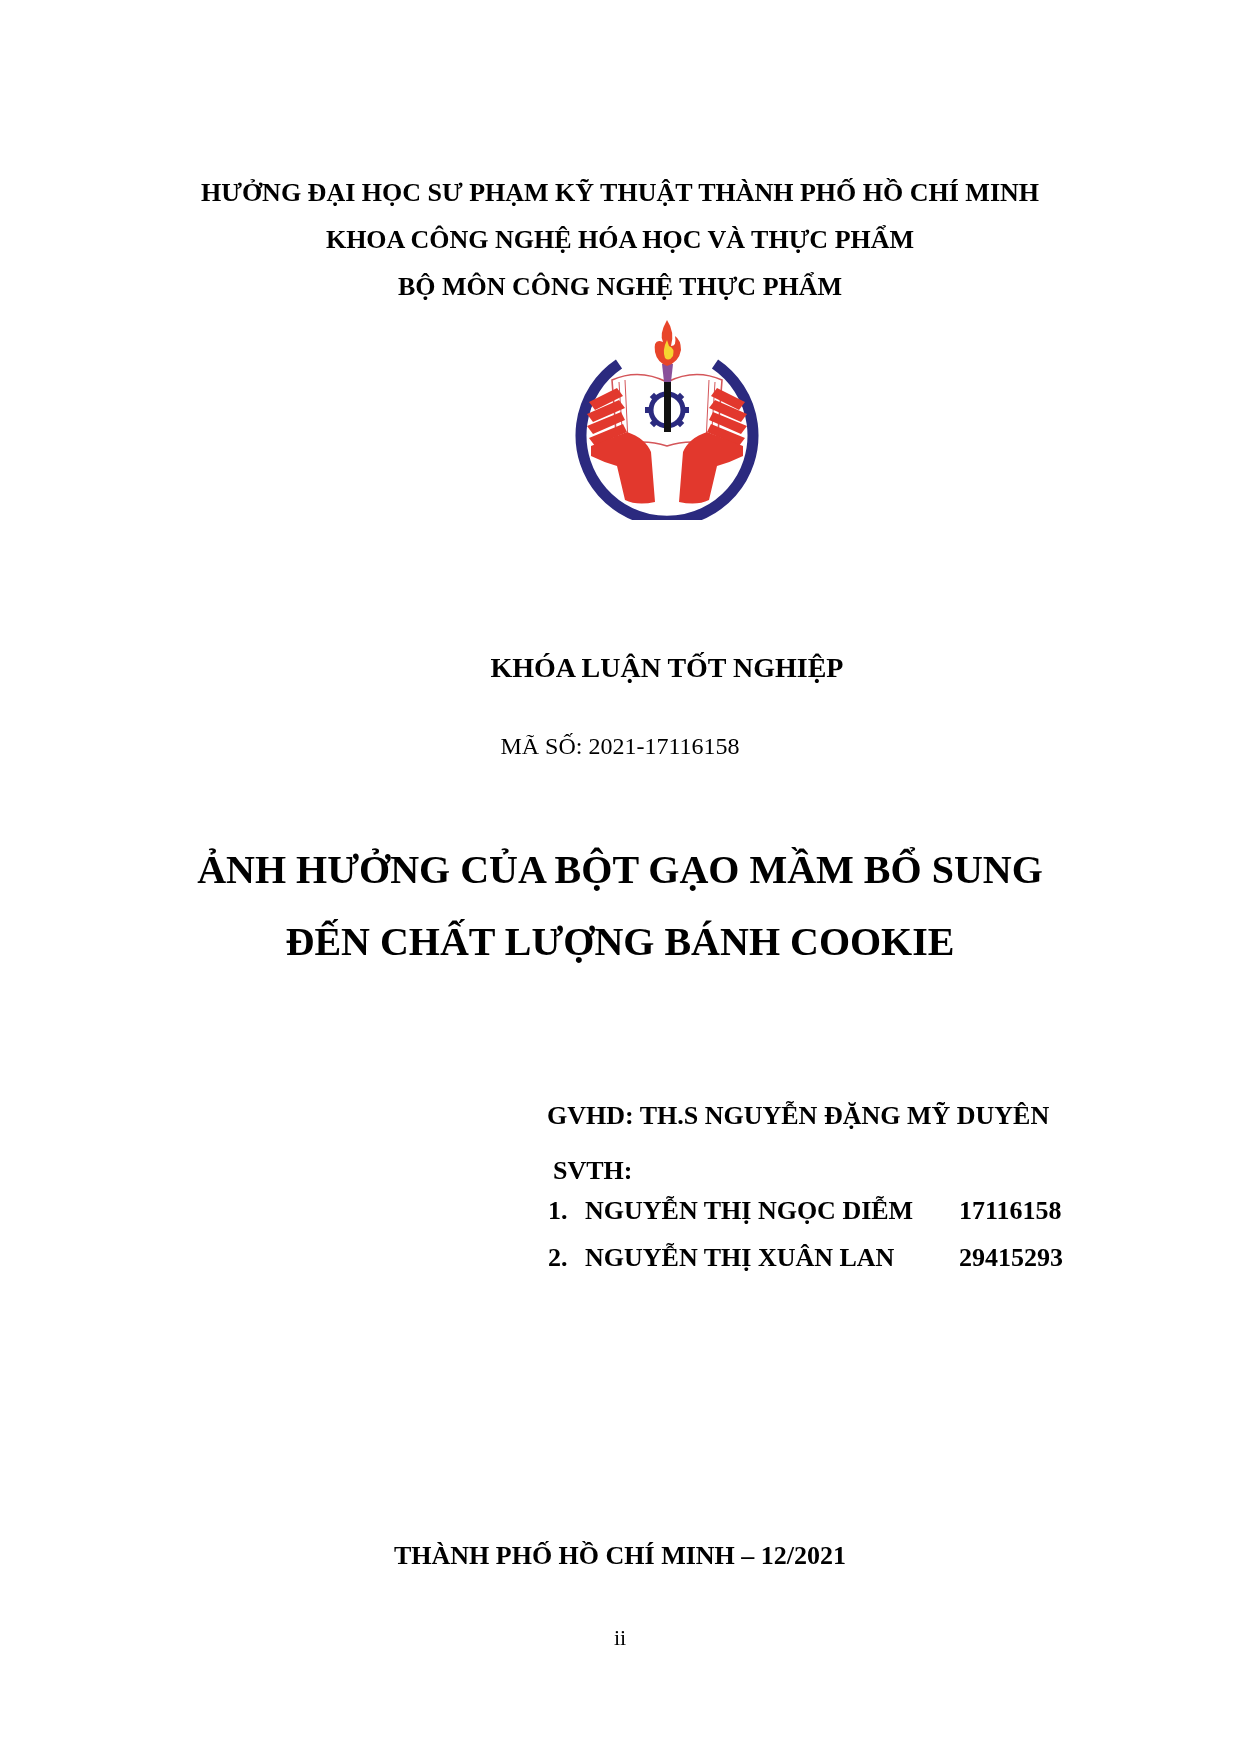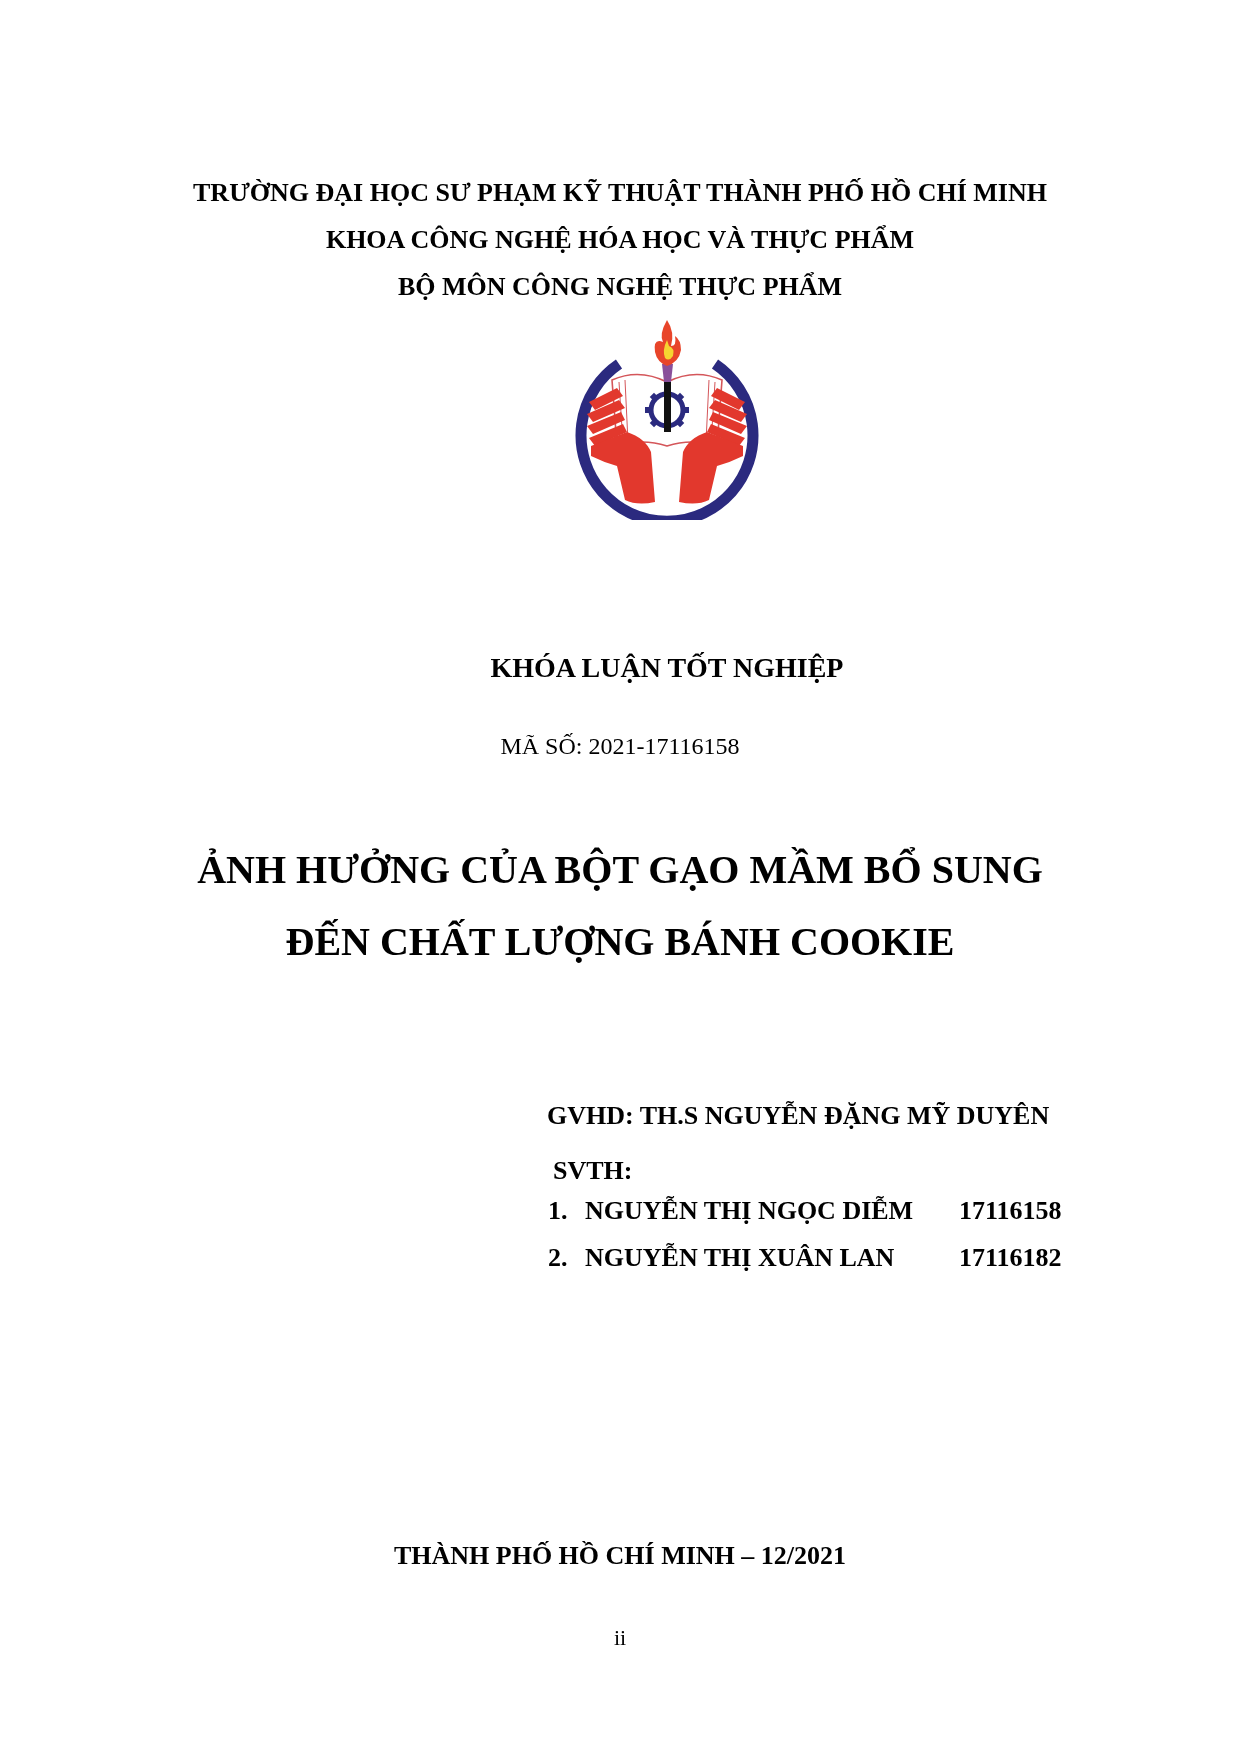--- a/index.html
+++ b/index.html
@@ -12,21 +12,21 @@
   .kl { font-size: 28px; font-weight: bold; line-height: 32px; }
   .ms { font-size: 24px; font-weight: normal; line-height: 28px; margin-top: 26px; }
   .title { font-size: 40px; font-weight: bold; line-height: 46px; margin-top: 48px; }
   .auth { font-size: 26px; font-weight: bold; line-height: 30px; }
   .footer { font-size: 26px; font-weight: bold; line-height: 30px; }
   .pageno { font-size: 22px; line-height: 26px; }
 </style>
 </head>
 <body>
 
-<div class="abs center hdr" style="top:178px;">TRƯỜNG ĐẠI HỌC SƯ PHẠM KỸ THUẬT THÀNH PHỐ HỒ CHÍ MINH</div>
+<div class="abs center hdr" style="top:178px;">HƯỞNG ĐẠI HỌC SƯ PHẠM KỸ THUẬT THÀNH PHỐ HỒ CHÍ MINH</div>
 <div class="abs center hdr" style="top:225px;">KHOA CÔNG NGHỆ HÓA HỌC VÀ THỰC PHẨM</div>
 <div class="abs center hdr" style="top:272px;">BỘ MÔN CÔNG NGHỆ THỰC PHẨM</div>
 
 <div class="logo">
   <svg width="200" height="204" viewBox="0 0 200 204" xmlns="http://www.w3.org/2000/svg">
 
     <path d="M 52 48 A 86 86 0 1 0 148 48" fill="none" stroke="#2b2a7f" stroke-width="11" stroke-linecap="butt"></path>
 
     <path d="M 45 64 Q 72 52 100 66 Q 128 52 155 64 L 150 130 Q 125 122 100 130 Q 75 122 50 130 Z" fill="#ffffff" stroke="#d4565a" stroke-width="1.6"></path>
     <path d="M 52 66 L 56 128 M 58 64 L 61 126 M 148 66 L 144 128 M 142 64 L 139 126" stroke="#d4565a" stroke-width="1"></path>
@@ -65,16 +65,16 @@
 
 <div class="abs auth" style="left:547px; top:1101px;">GVHD: TH.S NGUYỄN ĐẶNG MỸ DUYÊN</div>
 <div class="abs auth" style="left:553px; top:1156px;">SVTH:</div>
 
 <div class="abs auth" style="left:548px; top:1196px;">1.</div>
 <div class="abs auth" style="left:585px; top:1196px;">NGUYỄN THỊ NGỌC DIỄM</div>
 <div class="abs auth" style="left:959px; top:1196px;">17116158</div>
 
 <div class="abs auth" style="left:548px; top:1243px;">2.</div>
 <div class="abs auth" style="left:585px; top:1243px;">NGUYỄN THỊ XUÂN LAN</div>
-<div class="abs auth" style="left:959px; top:1243px;">17116182</div>
+<div class="abs auth" style="left:959px; top:1243px;">29415293</div>
 
 <div class="abs center footer" style="top:1541px;">THÀNH PHỐ HỒ CHÍ MINH – 12/2021</div>
 <div class="abs center pageno" style="top:1625px;">ii</div>
 
 </body></html>

